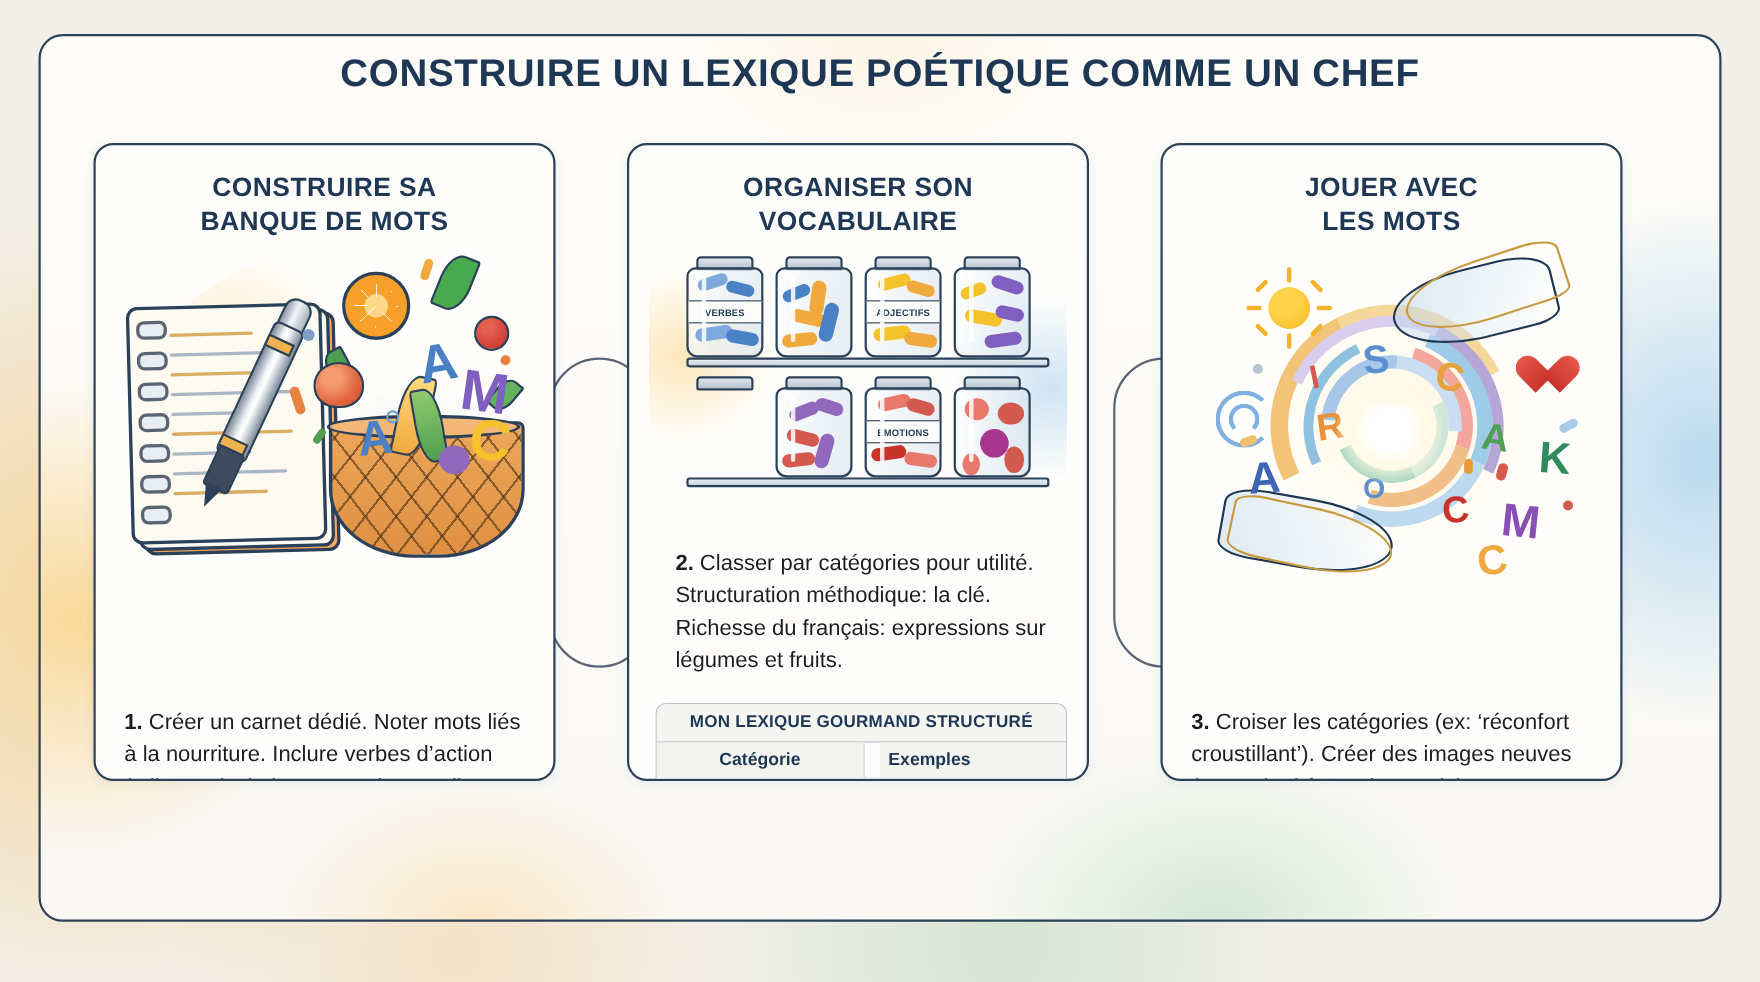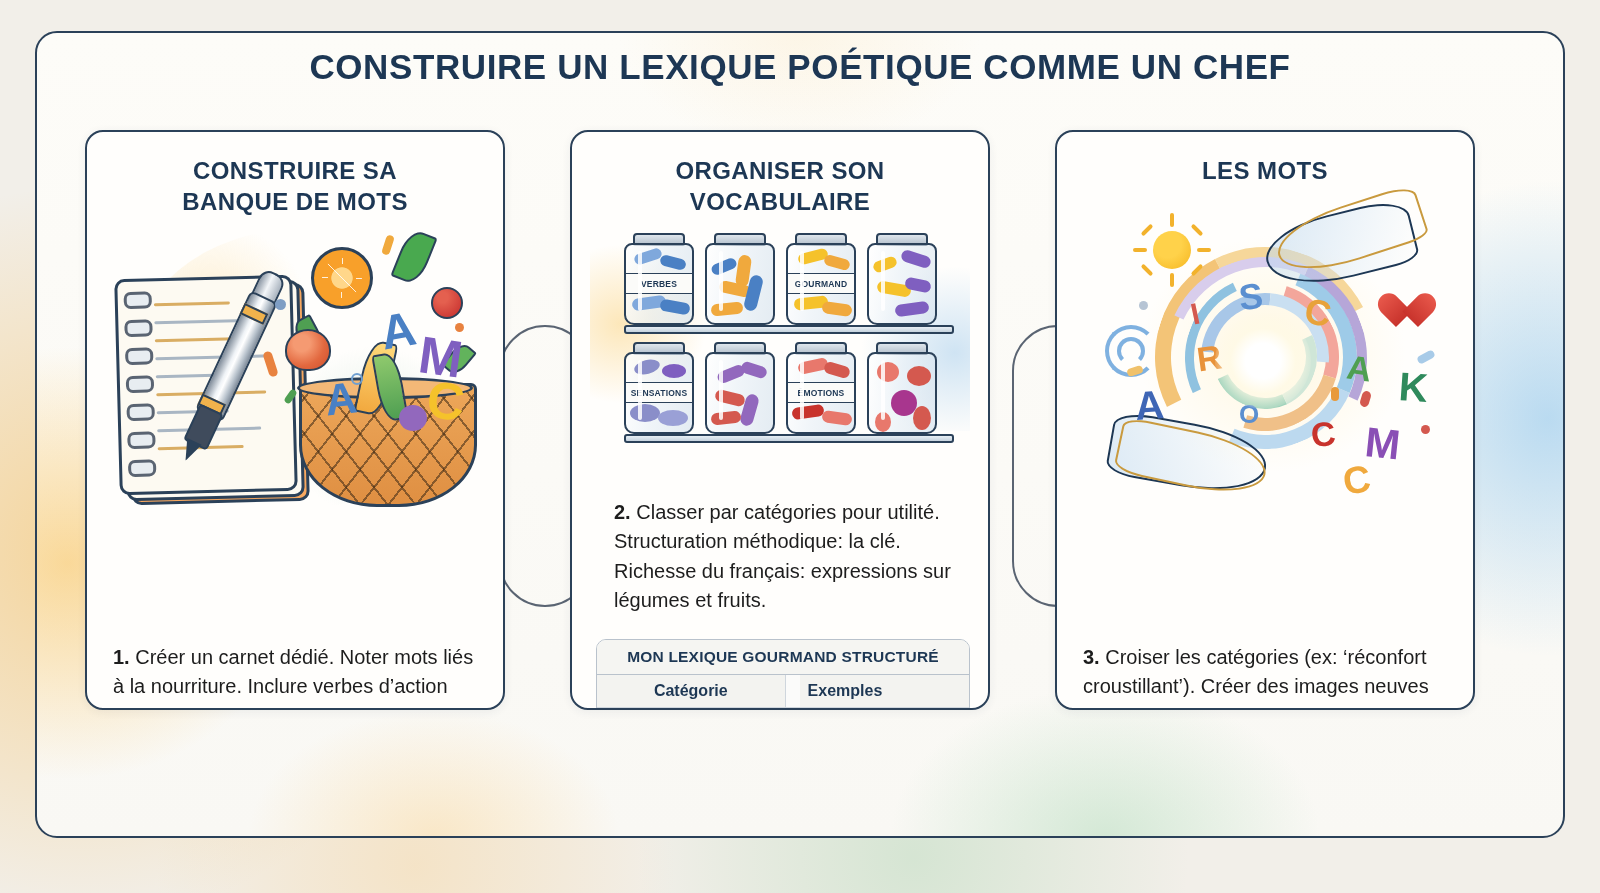--- a/index.html
+++ b/index.html
@@ -596,44 +596,36 @@
           <div class="pill" style="left:4px;top:58px;width:32px;height:12px;background:#f0a93d;transform:rotate(-6deg)"></div>
         </div>
 
         <div class="jar-lid" style="left:211px;top:8px"></div>
         <div class="jar" style="left:202px;top:18px">
           <div class="jar-shine"></div>
           <div class="pill" style="left:10px;top:6px;width:30px;height:11px;background:#f5c22b;transform:rotate(-14deg)"></div>
           <div class="pill" style="left:36px;top:12px;width:26px;height:11px;background:#f0a93d;transform:rotate(16deg)"></div>
           <div class="pill" style="left:6px;top:52px;width:34px;height:12px;background:#f5c22b;transform:rotate(-6deg)"></div>
           <div class="pill" style="left:34px;top:58px;width:30px;height:12px;background:#f0a93d;transform:rotate(8deg)"></div>
-          <div class="jar-label">GOURMAND</div>
+          <div class="jar-label">ADJECTIFS</div>
         </div>
 
         <div class="jar-lid" style="left:292px;top:8px"></div>
         <div class="jar" style="left:283px;top:18px">
           <div class="jar-shine"></div>
           <div class="pill" style="left:4px;top:14px;width:24px;height:11px;background:#f5c22b;transform:rotate(-20deg)"></div>
           <div class="pill" style="left:32px;top:8px;width:30px;height:12px;background:#7f5fc0;transform:rotate(18deg)"></div>
           <div class="pill" style="left:8px;top:38px;width:34px;height:12px;background:#f5c22b;transform:rotate(10deg)"></div>
           <div class="pill" style="left:36px;top:34px;width:26px;height:12px;background:#7f5fc0;transform:rotate(12deg)"></div>
           <div class="pill" style="left:26px;top:58px;width:34px;height:12px;background:#7f5fc0;transform:rotate(-8deg)"></div>
         </div>
 
         <div class="shelfbar" style="top:100px"></div>
 
         <div class="jar-lid" style="left:49px;top:117px"></div>
-        <div class="jar" style="left:40px;top:127px">
-          <div class="jar-shine"></div>
-          <div class="pill" style="left:8px;top:6px;width:26px;height:14px;background:#8a8ec9;border-radius:50%;transform:rotate(-14deg)"></div>
-          <div class="pill" style="left:36px;top:10px;width:24px;height:14px;background:#7f5fc0;border-radius:50%"></div>
-          <div class="pill" style="left:4px;top:50px;width:30px;height:18px;background:#8a8ec9;border-radius:50%"></div>
-          <div class="pill" style="left:32px;top:56px;width:30px;height:16px;background:#9aa0d6;border-radius:50%"></div>
-          <div class="jar-label">SENSATIONS</div>
-        </div>
 
         <div class="jar-lid" style="left:130px;top:117px"></div>
         <div class="jar" style="left:121px;top:127px">
           <div class="jar-shine"></div>
           <div class="pill" style="left:10px;top:14px;width:28px;height:12px;background:#9268bd;transform:rotate(-22deg)"></div>
           <div class="pill" style="left:34px;top:10px;width:26px;height:12px;background:#9268bd;transform:rotate(18deg)"></div>
           <div class="pill" style="left:8px;top:38px;width:30px;height:12px;background:#d4594f;transform:rotate(14deg)"></div>
           <div class="pill" style="left:36px;top:40px;width:13px;height:32px;background:#9268bd;transform:rotate(16deg)"></div>
           <div class="pill" style="left:4px;top:58px;width:30px;height:12px;background:#d4594f;transform:rotate(-6deg)"></div>
         </div>
@@ -674,20 +666,21 @@
         <div class="lex-row">
           <div class="cell k">Verbes d’action</div>
           <div class="cell v">Saisir, déglacer</div>
         </div>
 
       </div>
     </div>
 
     <div class="card card3">
       <div class="card-head">
+        <div>JOUER AVEC</div>
         <div>LES MOTS</div>
       </div>
 
       <div class="art ill3">
         <div class="ill3-bg"></div>
 
         <div class="ribbon" style="left:86px;top:52px;width:220px;height:220px;border-width:16px;border-top-color:#f6d79a;border-left-color:#f3c477;transform:rotate(18deg)"></div>
         <div class="ribbon" style="left:104px;top:70px;width:184px;height:184px;border-width:14px;border-right-color:#9ecbe8;border-bottom-color:#bcd9ef;transform:rotate(-22deg)"></div>
         <div class="ribbon" style="left:122px;top:88px;width:148px;height:148px;border-width:13px;border-top-color:#f3a69b;border-right-color:#f0c088;transform:rotate(62deg)"></div>
         <div class="ribbon" style="left:132px;top:98px;width:128px;height:128px;border-width:12px;border-bottom-color:#a8c7e8;border-left-color:#c9dff1;transform:rotate(140deg)"></div>

